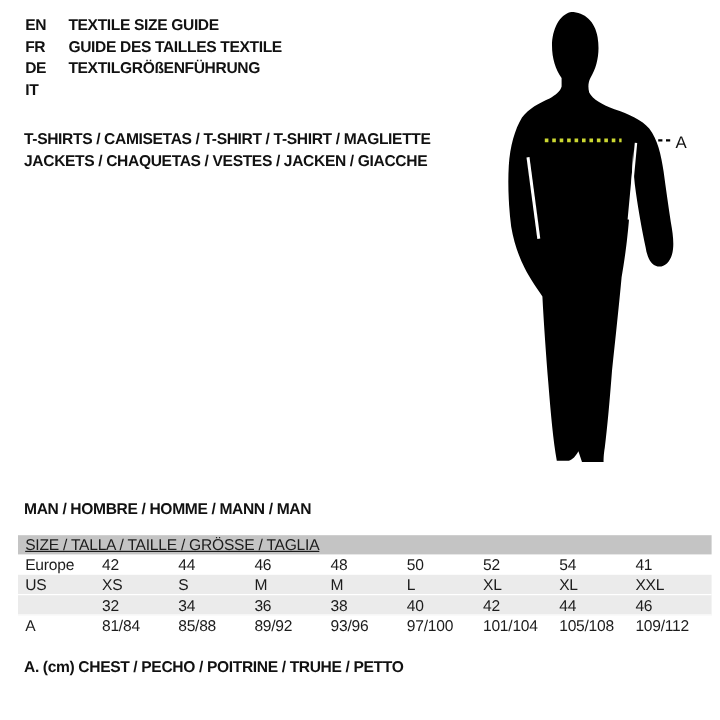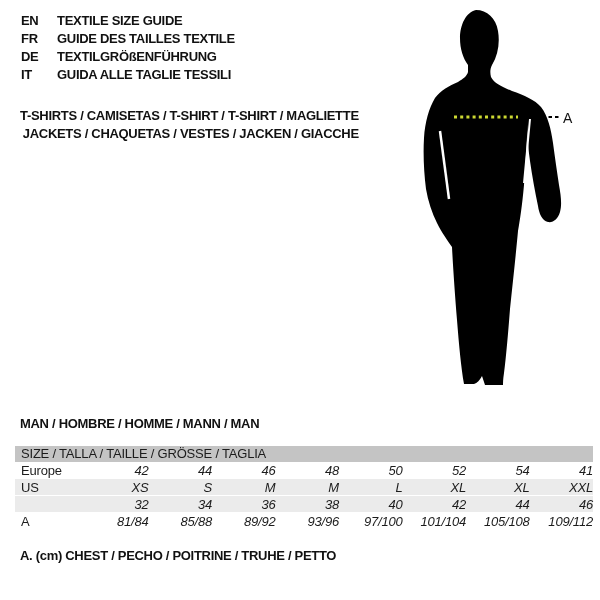--- a/index.html
+++ b/index.html
@@ -5,32 +5,32 @@
   html,body { margin:0; padding:0; background:#fff; }
   .page {
     position:relative; width:600px; height:600px; background:#ffffff;
     font-family:"Liberation Sans", sans-serif; color:#111; overflow:hidden;
   }
   
   .lang-list { position:absolute; left:21px; top:12px; }
   .lang-row { display:flex; font-size:13px; font-weight:bold; line-height:18px; letter-spacing:-0.3px; }
   .lang-code { width:36px; }
   
-  .category-block { position:absolute; left:20px; top:107px; font-size:13px; font-weight:bold; line-height:18px; letter-spacing:-0.3px;text-align:right; }
+  .category-block { position:absolute; left:20px; top:107px; font-size:13px; font-weight:bold; line-height:18px; letter-spacing:-0.3px; }
   
   .figure-wrap { position:absolute; left:390px; top:5px; width:200px; height:390px; }
   
   .man-heading { position:absolute; left:20px; top:416px; font-size:13px; font-weight:bold; letter-spacing:-0.3px; }
   
   .size-table { position:absolute; left:15px; top:446px; width:578px; font-size:13px; letter-spacing:-0.2px; color:#1c1c1c; }
-  .t-header { background:#c4c4c4; height:16px; line-height:16px; padding-left:6px; }
+  .t-header { background:#c4c4c4; height:16px; line-height:16px; padding-left:6px;text-decoration:underline; }
   .t-row { display:flex; height:17px; line-height:17px; box-sizing:border-box; }
   .t-row.stripe { background:#ebebeb; border-bottom:1px solid #ffffff; }
   .t-label { width:70px; padding-left:6px; box-sizing:border-box; text-align:left; }
-  .t-cell { flex:1; text-align:right;font-style:italic; }
+  .t-cell { flex:1; text-align:left; }
   
   .footnote { position:absolute; left:20px; top:548px; font-size:13px; font-weight:bold; letter-spacing:-0.3px; }
 </style>
 </head>
 <body>
 
 <div class="page">
 
   <div class="lang-list">
     <div class="lang-row">
@@ -40,21 +40,20 @@
     <div class="lang-row">
       <span class="lang-code">FR</span>
       <span class="lang-label">GUIDE DES TAILLES TEXTILE</span>
     </div>
     <div class="lang-row">
       <span class="lang-code">DE</span>
       <span class="lang-label">TEXTILGRÖßENFÜHRUNG</span>
     </div>
     <div class="lang-row">
       <span class="lang-code">IT</span>
-      <span class="lang-label">GUIDA ALLE TAGLIE TESSILI</span>
     </div>
   </div>
 
   <div class="category-block">
     <div>T-SHIRTS / CAMISETAS / T-SHIRT / T-SHIRT / MAGLIETTE</div>
     <div>JACKETS / CHAQUETAS / VESTES / JACKEN / GIACCHE</div>
   </div>
 
   <div class="figure-wrap">
     <svg width="200" height="390" viewBox="0 0 200 390" xmlns="http://www.w3.org/2000/svg">

